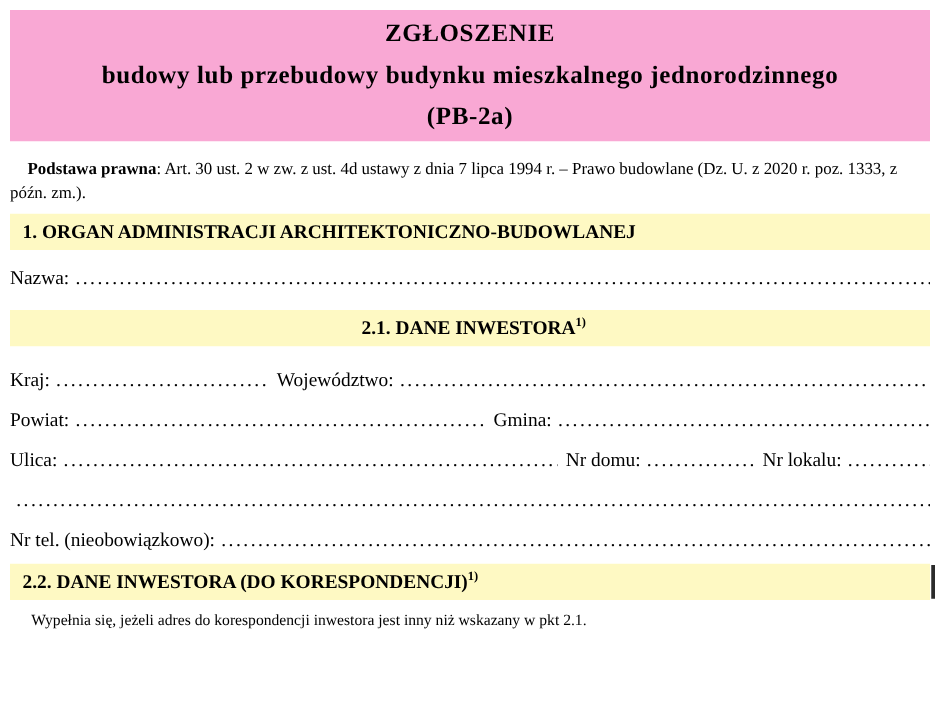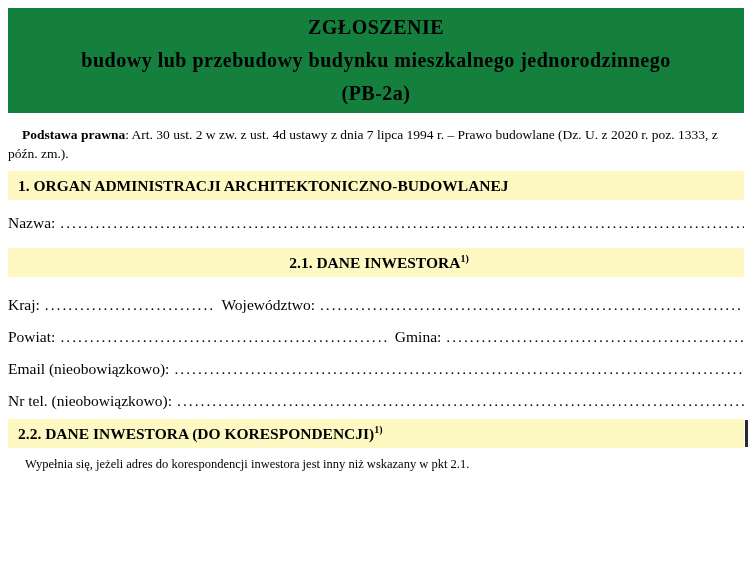--- a/index.html
+++ b/index.html
@@ -3,21 +3,21 @@
 <meta charset="utf-8">
 <style>
   html, body { margin:0; padding:0; }
   body {
     width:750px; height:573px; background:#ffffff; overflow:hidden;
     font-family:"Liberation Serif", "DejaVu Serif", serif; color:#000;
   }
   .page { width:750px; height:573px; position:relative; }
 
   .title-box {
-    margin:8px 6px 0 8px; background:#15803d;
+    margin:8px 6px 0 8px; background:#f9a8d4;
     text-align:center; padding:3px 0;
   }
   .title-box .line { line-height:33px; font-weight:bold; font-size:20px; letter-spacing:0.5px; }
 
   .legal { margin:12px 8px 0 8px; font-size:13.5px; line-height:19px; text-indent:14px; }
   .legal b { font-weight:bold; }
 
   .bar {
     margin:8px 6px 4px 8px; background:#fef9c3;
     font-weight:bold; font-size:15.5px; line-height:19px;
@@ -84,24 +84,31 @@
       <span class="dots" style="flex-grow:2.5"></span>
     </div>
 
     <div class="row">
       <span class="lbl">Powiat:</span>
       <span class="dots" style="flex-grow:1.1"></span>
       <span class="lbl">Gmina:</span>
       <span class="dots" style="flex-grow:1"></span>
     </div>
 
+    <div class="row">
+      <span class="lbl">Ulica:</span>
+      <span class="dots" style="flex-grow:6"></span>
+      <span class="lbl">Nr domu:</span>
+      <span class="dots" style="flex-grow:1.3"></span>
+      <span class="lbl">Nr lokalu:</span>
+      <span class="dots" style="flex-grow:1"></span>
+    </div>
 
 
     <div class="row">
-      <span class="lbl">Email (nieobowiązkowo):</span>
       <span class="dots"></span>
     </div>
 
     <div class="row">
       <span class="lbl">Nr tel. (nieobowiązkowo):</span>
       <span class="dots"></span>
     </div>
 
   </div>
 

